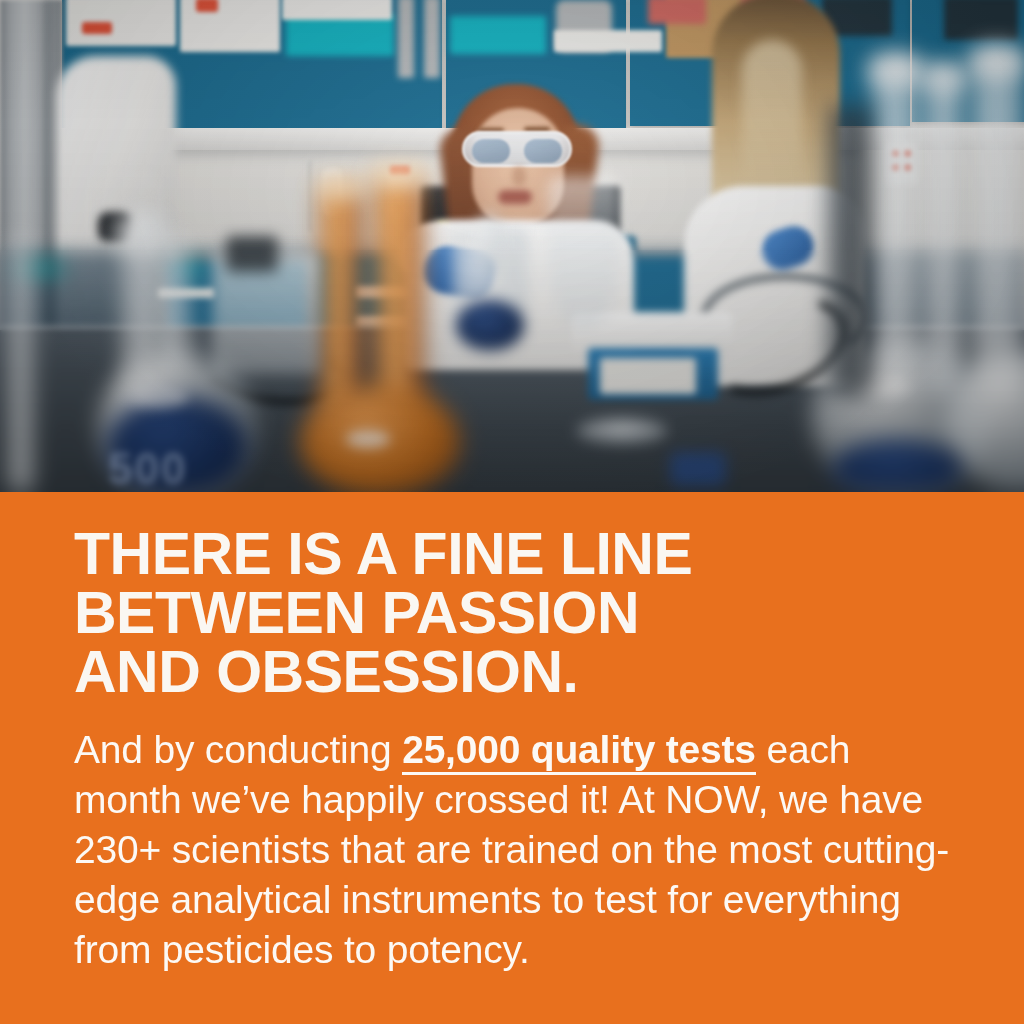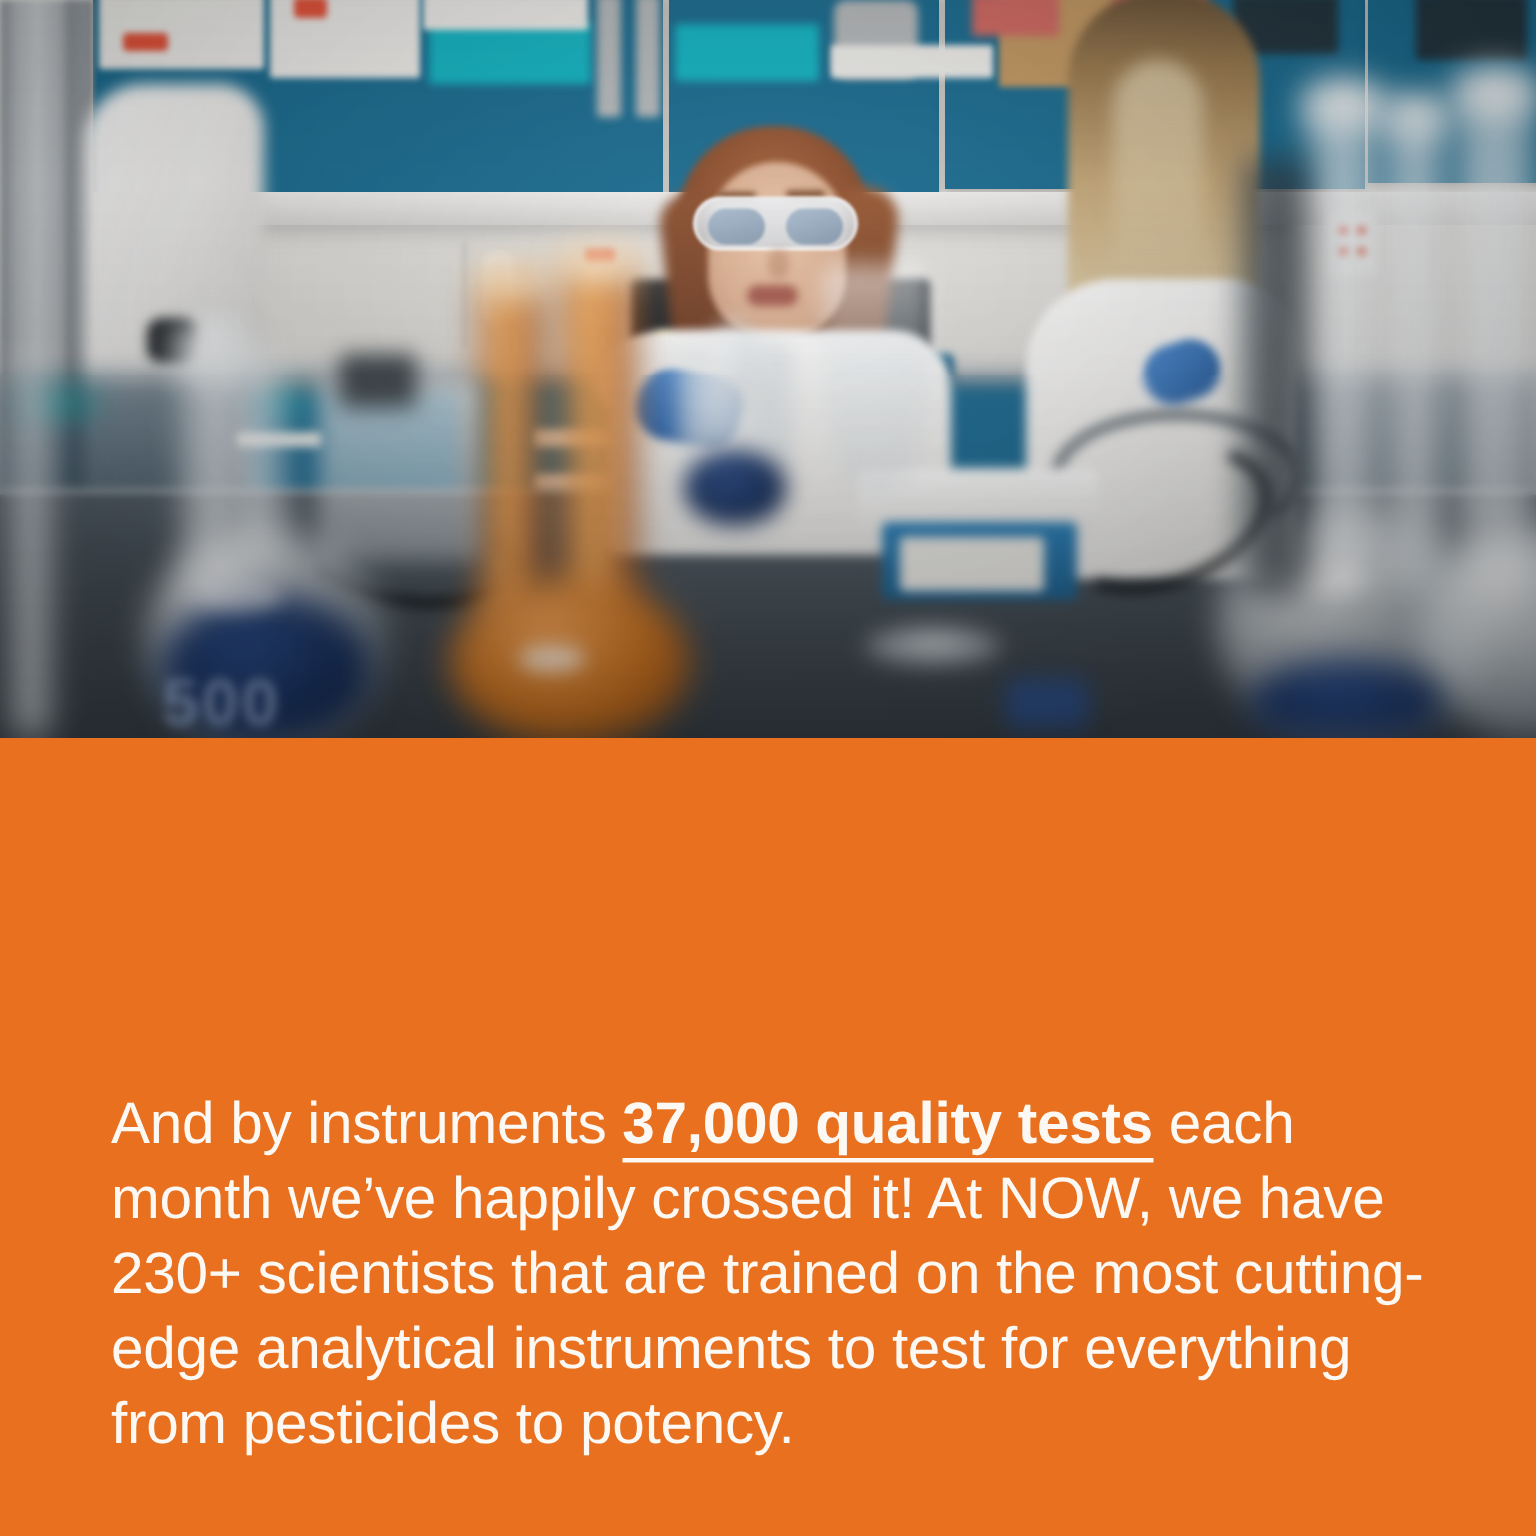--- a/index.html
+++ b/index.html
@@ -488,17 +488,22 @@
     <div class="fg" style="left:212px; top:252px; width:108px; height:122px; background:linear-gradient(180deg,rgba(250,250,248,.7),rgba(210,216,220,.45)); border-radius:6px;"></div>
     <div class="fg" style="left:226px; top:236px; width:52px; height:36px; background:rgba(44,50,56,.85); border-radius:6px;"></div>
     <div class="fg" style="left:670px; top:452px; width:56px; height:34px; background:rgba(40,80,150,.75); border-radius:8px;"></div>
 
     <div class="dof"></div>
     <div class="grade"></div>
   </div>
 
   <div id="panel">
 
-
-    <p class="body"><span>And by instruments </span><span class="em">37,000 quality tests</span><span> each month we’ve happily crossed it! At NOW, we have 230+ scientists that are trained on the most cutting-edge analytical instruments to test for everything from pesticides to potency.</span></p>
+    <div class="headline">
+      <span class="hl-line">THERE IS A FINE LINE</span>
+      <span class="hl-line">BETWEEN PASSION</span>
+      <span class="hl-line">AND OBSESSION.</span>
+    </div>
+
+    <p class="body"><span>And by conducting </span><span class="em">25,000 quality tests</span><span> each month we’ve happily crossed it! At NOW, we have 230+ scientists that are trained on the most cutting-edge analytical instruments to test for everything from pesticides to potency.</span></p>
 
   </div>
 </div>
 
 </body></html>

